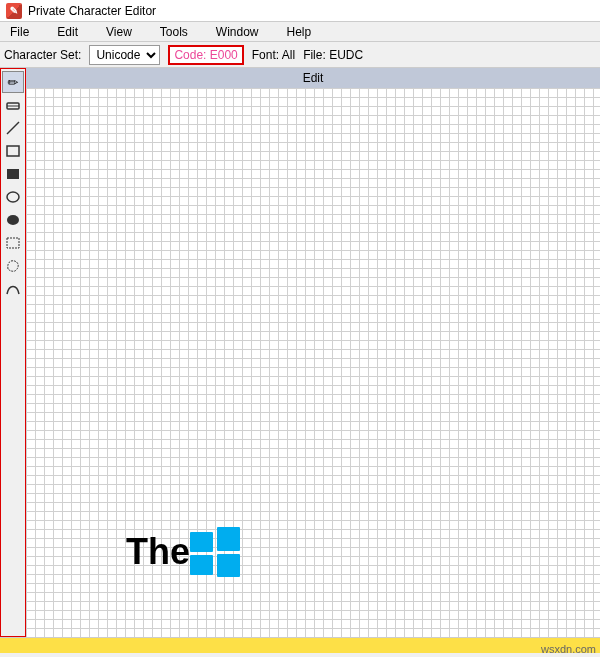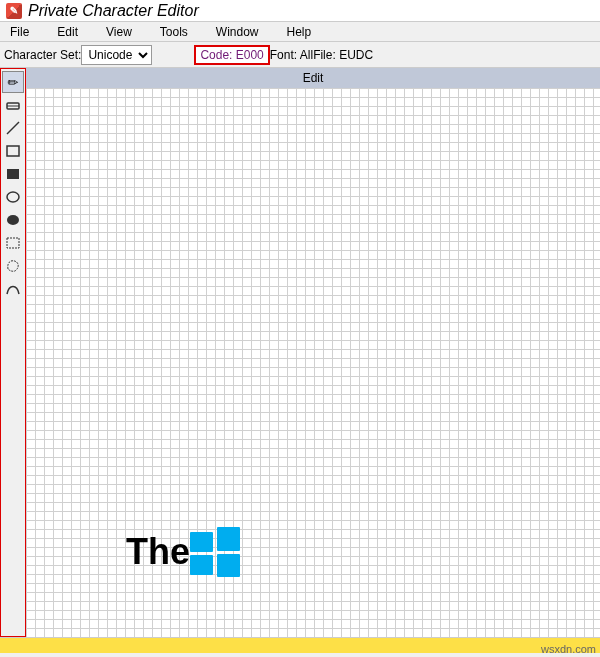--- a/index.html
+++ b/index.html
@@ -28,23 +28,22 @@
       background: linear-gradient(135deg, #e74c3c 50%, #c0392b 50%);
       border-radius: 2px;
       font-size: 10px;
       display: flex;
       align-items: center;
       justify-content: center;
       color: white;
       font-weight: bold;
     }
     .title-bar-text {
-      font-size: 16px;
-      color: #000;
-      font-style: italic;
+      font-size: 12px;
+      color: #000;
     }
 
     
     .menu-bar {
       background: #f0f0f0;
       border-bottom: 1px solid #ccc;
       display: flex;
       align-items: center;
       height: 20px;
       padding: 0 4px;
@@ -58,42 +57,42 @@
     }
 
     
     .toolbar-row {
       background: #f0f0f0;
       border-bottom: 1px solid #ccc;
       display: flex;
       align-items: center;
       height: 26px;
       padding: 2px 4px;
+      gap: 8px;
     }
     .toolbar-label {
       font-size: 12px;
       color: #000;
     }
     .toolbar-select {
       font-size: 12px;
       height: 20px;
       padding: 0 2px;
       border: 1px solid #999;
       background: white;
     }
     .toolbar-code {
       font-size: 12px;
-      color: #701a75;
+      color: #ec4899;
       background: #fff;
       border: 2px solid #d00;
       padding: 1px 4px;
       height: 20px;
       display: flex;
       align-items: center;
-      margin-left: 42px;
     }
     .toolbar-font {
       font-size: 12px;
       color: #000;
     }
     .toolbar-file {
       font-size: 12px;
       color: #000;
     }
 

